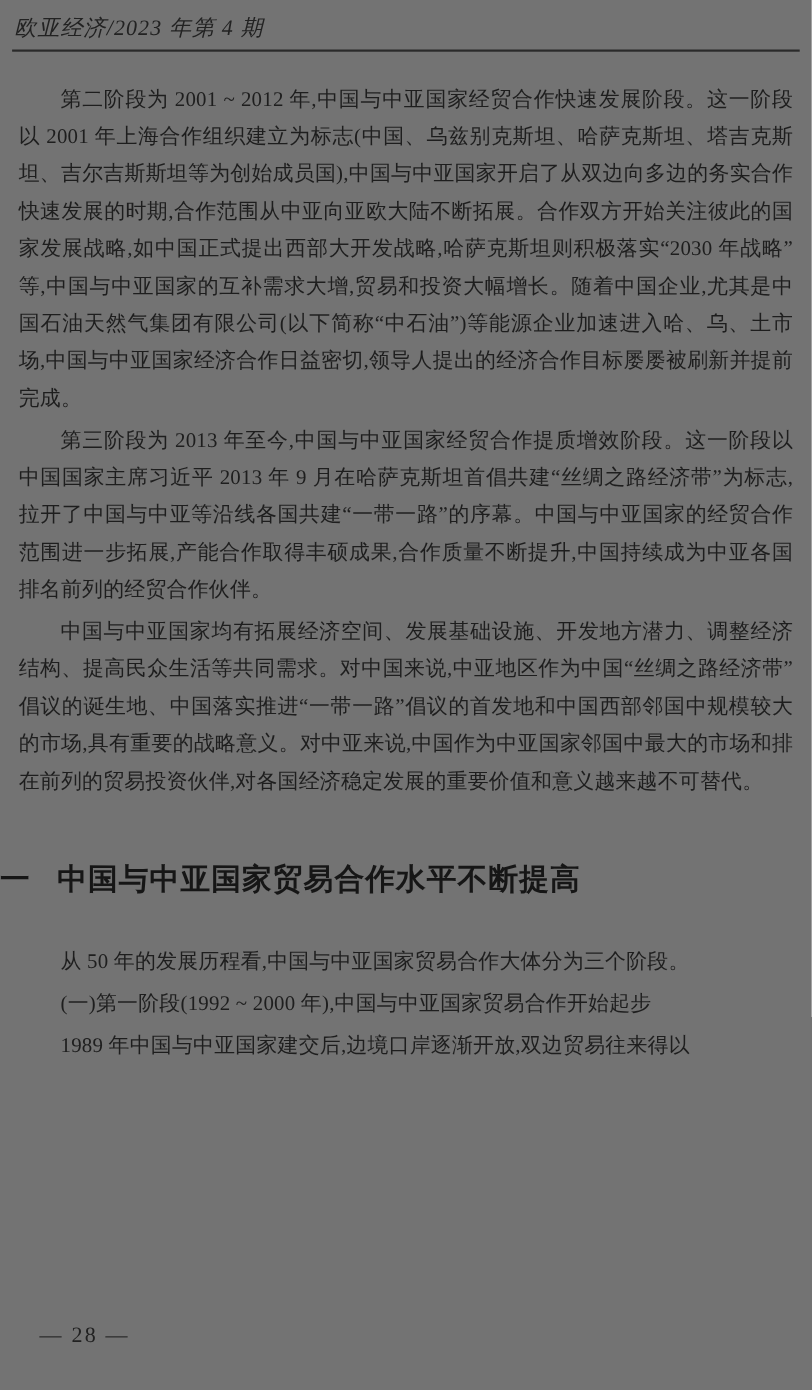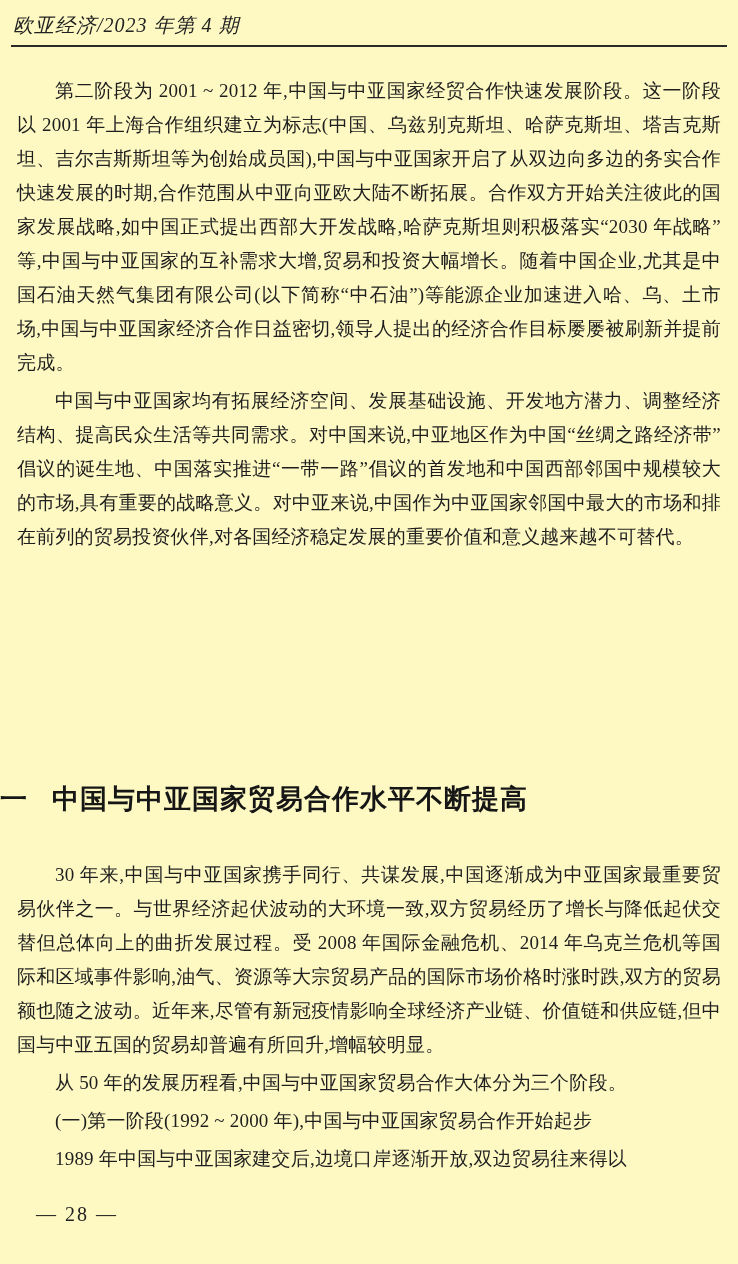--- a/index.html
+++ b/index.html
@@ -5,21 +5,21 @@
   html, body {
     margin: 0;
     padding: 0;
     background: #ffffff;
   }
   .page {
     position: relative;
     width: 738px;
     height: 1264px;
     margin: 0 auto;
-    background: #fef9c3;
+    background: #737373;
     overflow: hidden;
     font-family: "Liberation Serif", "DejaVu Serif", serif;
     color: #1e1e1e;
   }
   
   .running-head {
     position: absolute;
     top: 10px;
     left: 11px;
     right: 11px;
@@ -85,29 +85,29 @@
 <body>
 
 <div class="page">
 
   <div class="running-head">
     <div class="journal-info">欧亚经济/2023 年第 4 期</div>
   </div>
 
   <div class="text-block block-a">
     <p>第二阶段为 2001 ~ 2012 年,中国与中亚国家经贸合作快速发展阶段。这一阶段以 2001 年上海合作组织建立为标志(中国、乌兹别克斯坦、哈萨克斯坦、塔吉克斯坦、吉尔吉斯斯坦等为创始成员国),中国与中亚国家开启了从双边向多边的务实合作快速发展的时期,合作范围从中亚向亚欧大陆不断拓展。合作双方开始关注彼此的国家发展战略,如中国正式提出西部大开发战略,哈萨克斯坦则积极落实“2030 年战略”等,中国与中亚国家的互补需求大增,贸易和投资大幅增长。随着中国企业,尤其是中国石油天然气集团有限公司(以下简称“中石油”)等能源企业加速进入哈、乌、土市场,中国与中亚国家经济合作日益密切,领导人提出的经济合作目标屡屡被刷新并提前完成。</p>
+    <p>第三阶段为 2013 年至今,中国与中亚国家经贸合作提质增效阶段。这一阶段以中国国家主席习近平 2013 年 9 月在哈萨克斯坦首倡共建“丝绸之路经济带”为标志,拉开了中国与中亚等沿线各国共建“一带一路”的序幕。中国与中亚国家的经贸合作范围进一步拓展,产能合作取得丰硕成果,合作质量不断提升,中国持续成为中亚各国排名前列的经贸合作伙伴。</p>
     <p>中国与中亚国家均有拓展经济空间、发展基础设施、开发地方潜力、调整经济结构、提高民众生活等共同需求。对中国来说,中亚地区作为中国“丝绸之路经济带”倡议的诞生地、中国落实推进“一带一路”倡议的首发地和中国西部邻国中规模较大的市场,具有重要的战略意义。对中亚来说,中国作为中亚国家邻国中最大的市场和排在前列的贸易投资伙伴,对各国经济稳定发展的重要价值和意义越来越不可替代。</p>
   </div>
 
   <h2 class="section-heading">
     <span class="sec-num">一</span><span>中国与中亚国家贸易合作水平不断提高</span>
   </h2>
 
   <div class="text-block block-b">
-    <p>30 年来,中国与中亚国家携手同行、共谋发展,中国逐渐成为中亚国家最重要贸易伙伴之一。与世界经济起伏波动的大环境一致,双方贸易经历了增长与降低起伏交替但总体向上的曲折发展过程。受 2008 年国际金融危机、2014 年乌克兰危机等国际和区域事件影响,油气、资源等大宗贸易产品的国际市场价格时涨时跌,双方的贸易额也随之波动。近年来,尽管有新冠疫情影响全球经济产业链、价值链和供应链,但中国与中亚五国的贸易却普遍有所回升,增幅较明显。</p>
     <p>从 50 年的发展历程看,中国与中亚国家贸易合作大体分为三个阶段。</p>
     <p class="subhead-line">(一)第一阶段(1992 ~ 2000 年),中国与中亚国家贸易合作开始起步</p>
     <p>1989 年中国与中亚国家建交后,边境口岸逐渐开放,双边贸易往来得以</p>
   </div>
 
   <div class="page-footer">— 28 —</div>
 
 </div>
 
 </body></html>

